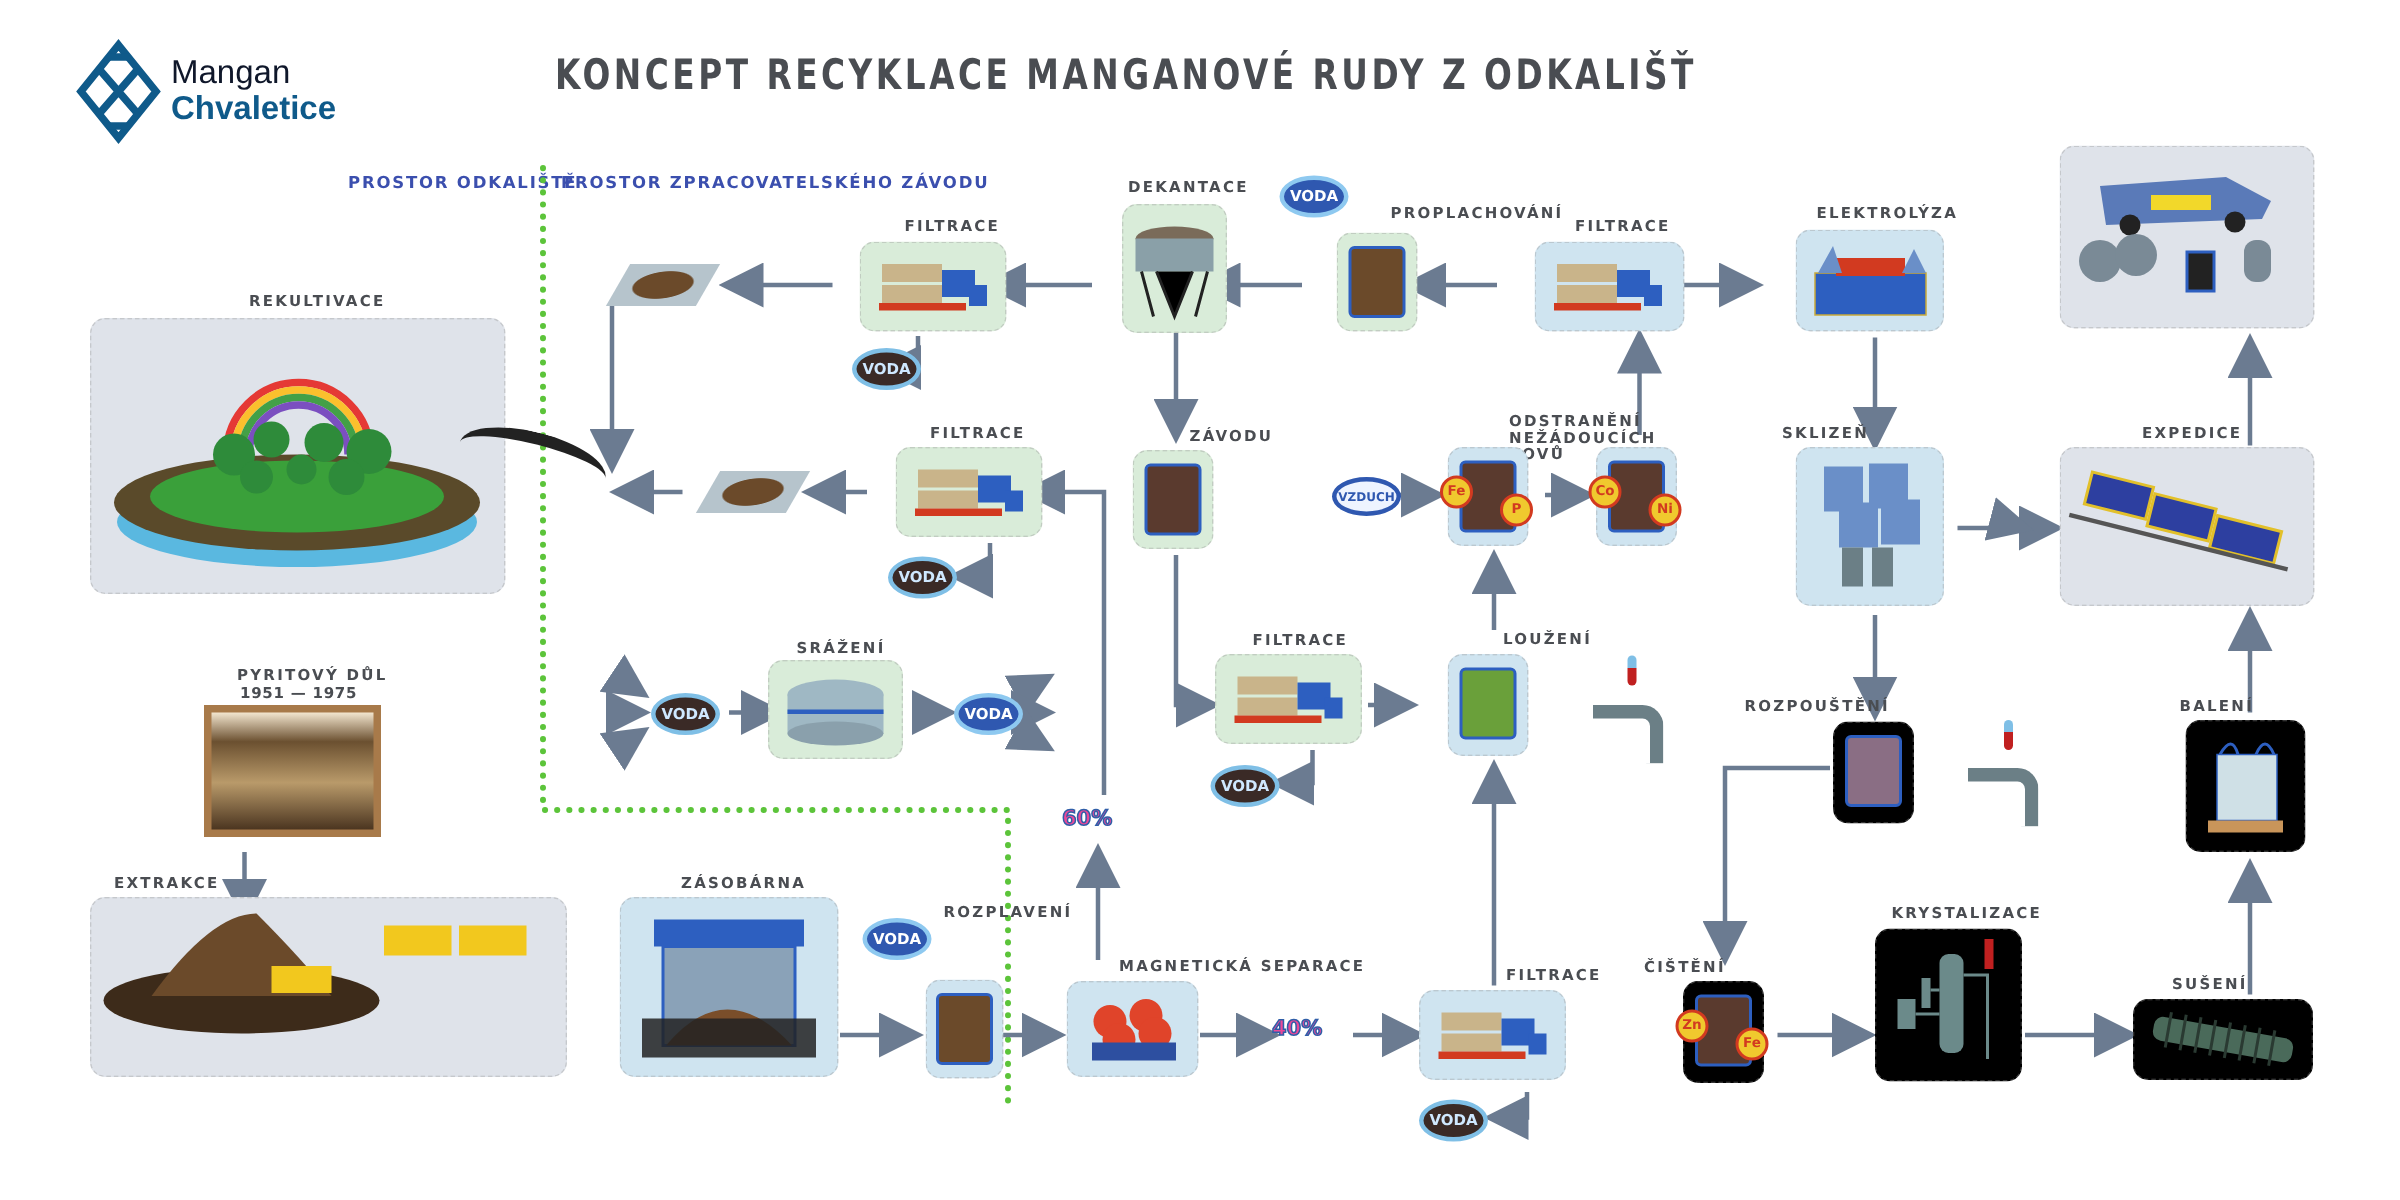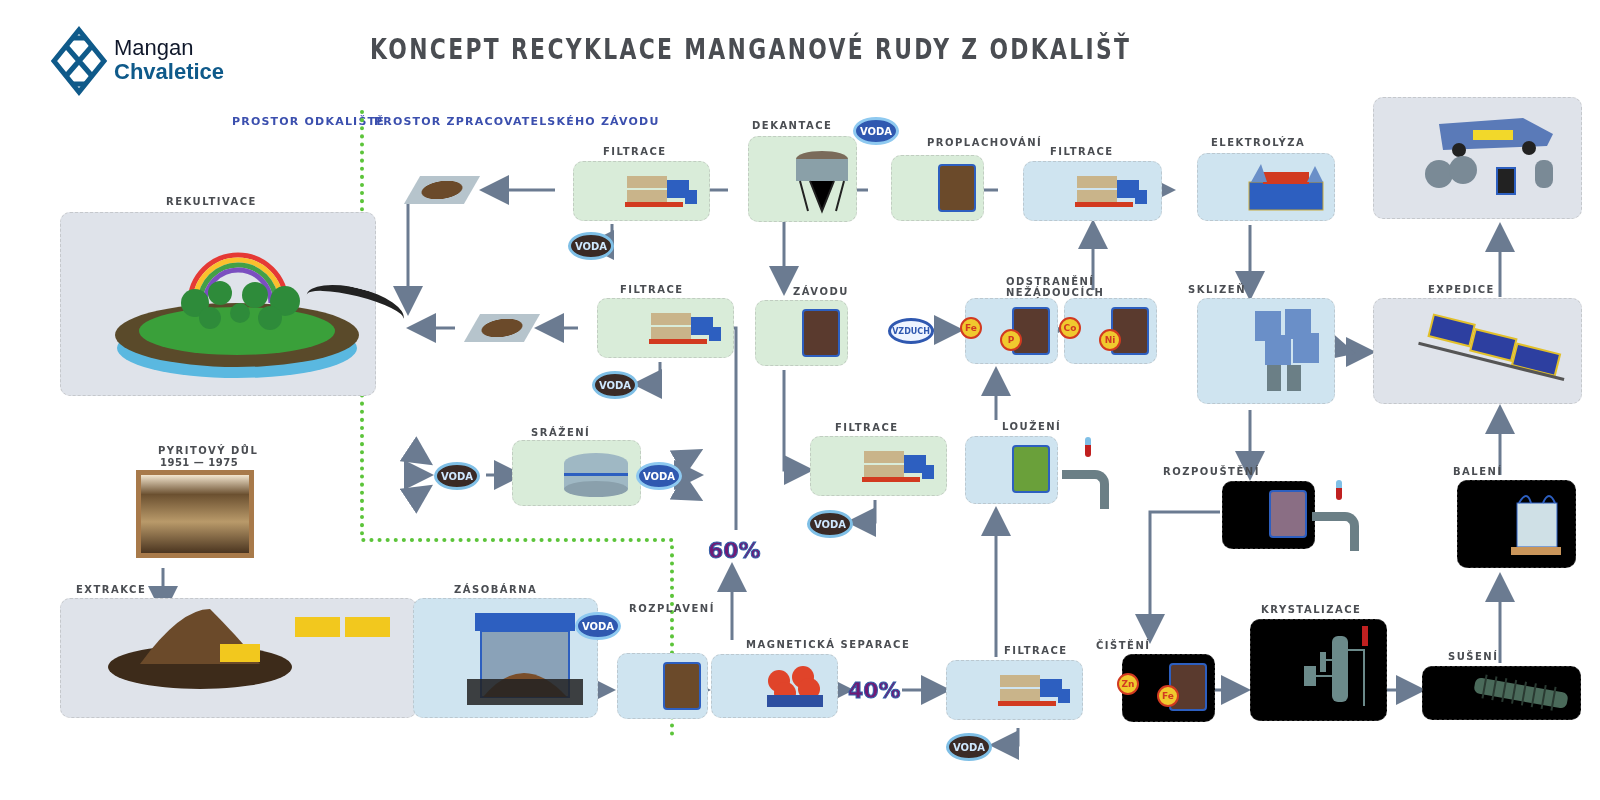--- a/index.html
+++ b/index.html
@@ -1,26 +1,26 @@
 <!DOCTYPE html>
 <html><head>
 <meta charset="utf-8">
 <style>
   html,body{margin:0;padding:0;background:#ffffff;}
   body{width:1600px;height:800px;position:relative;overflow:hidden;font-family:"Liberation Sans",sans-serif;}
   .abs{position:absolute;}
   .lbl{position:absolute;font-family:"DejaVu Sans",sans-serif;font-weight:bold;font-size:10px;letter-spacing:1.5px;color:#4a4d52;white-space:nowrap;}
-  .box{position:absolute;border-radius:10px;border:1px dashed rgba(150,150,150,0.35);padding-left:39px;}
+  .box{position:absolute;border-radius:10px;border:1px dashed rgba(150,150,150,0.35);}
   .green{background:#d9ecd9;}
   .blue{background:#cfe4f0;}
   .gray{background:#dfe3ea;}
   .pink{background:#000000;}
   .voda{position:absolute;width:40px;height:22px;border-radius:50%;background:#3a2a26;border:3px solid #7fbfe6;color:#cfe8ff;font-family:"DejaVu Sans",sans-serif;font-weight:bold;font-size:10px;display:flex;align-items:center;justify-content:center;}
   .voda.light{background:#2f58b0;color:#ffffff;border-color:#8ec9f0;}
-  .pct{position:absolute;font-family:"DejaVu Sans",sans-serif;font-weight:bold;font-size:22px;color:#701a75;-webkit-text-stroke:1px #2f5ea8;}
+  .pct{position:absolute;font-family:"DejaVu Sans",sans-serif;font-weight:bold;font-size:14px;color:#ec4899;-webkit-text-stroke:1px #2f5ea8;}
   .zone{position:absolute;font-family:"DejaVu Sans",sans-serif;font-weight:bold;font-size:11px;letter-spacing:1.2px;color:#3b4fae;}
   .badge{position:absolute;width:18px;height:18px;border-radius:50%;background:#f0c92e;border:2px solid #d23a20;color:#d23a20;font-weight:bold;font-size:9px;display:flex;align-items:center;justify-content:center;font-family:"DejaVu Sans",sans-serif;}
 </style>
 </head>
 <body>
 
 <div class="abs" style="left:50px;top:26px;width:220px;height:70px;">
   <svg class="abs" style="left:0;top:0;" width="58" height="70" viewBox="0 0 58 70">
     <g fill="none" stroke="#0f5a8a" stroke-width="5">
       <path d="M29 4 L54 35 L29 66 L4 35 Z"></path>

